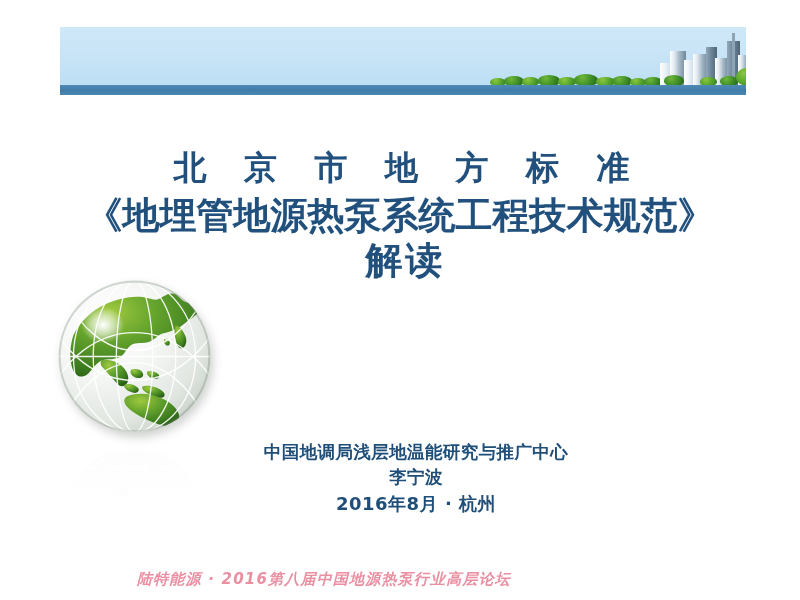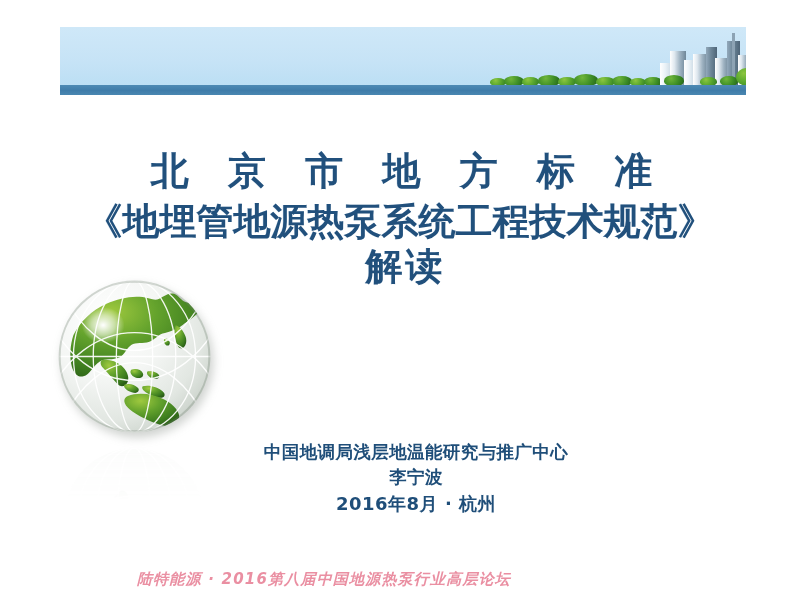--- a/index.html
+++ b/index.html
@@ -81,21 +81,21 @@
   }
   .title-line {
     color: #21507c;
     font-weight: bold;
     line-height: 1.12;
     text-shadow: 1px 1px 0 rgba(255,255,255,0.85),
                  -0.5px -0.5px 0 rgba(120,160,200,0.35);
     white-space: nowrap;
   }
   #title-line-1 {
-    font-size: 38px;
+    font-size: 33px;
     letter-spacing: 13px;
     padding-left: 16px;
     margin-bottom: 8px;
   }
   #title-line-2 {
     font-size: 37px;
     letter-spacing: 0px;
     margin-bottom: 4px;
     text-align: center;
   }

